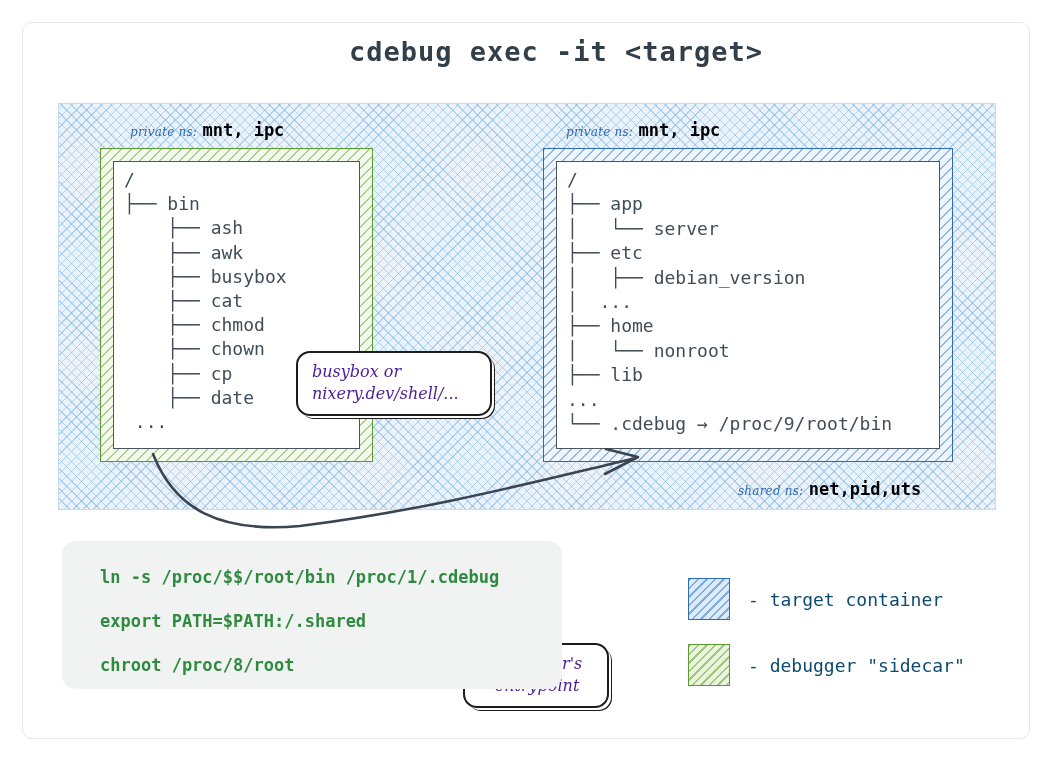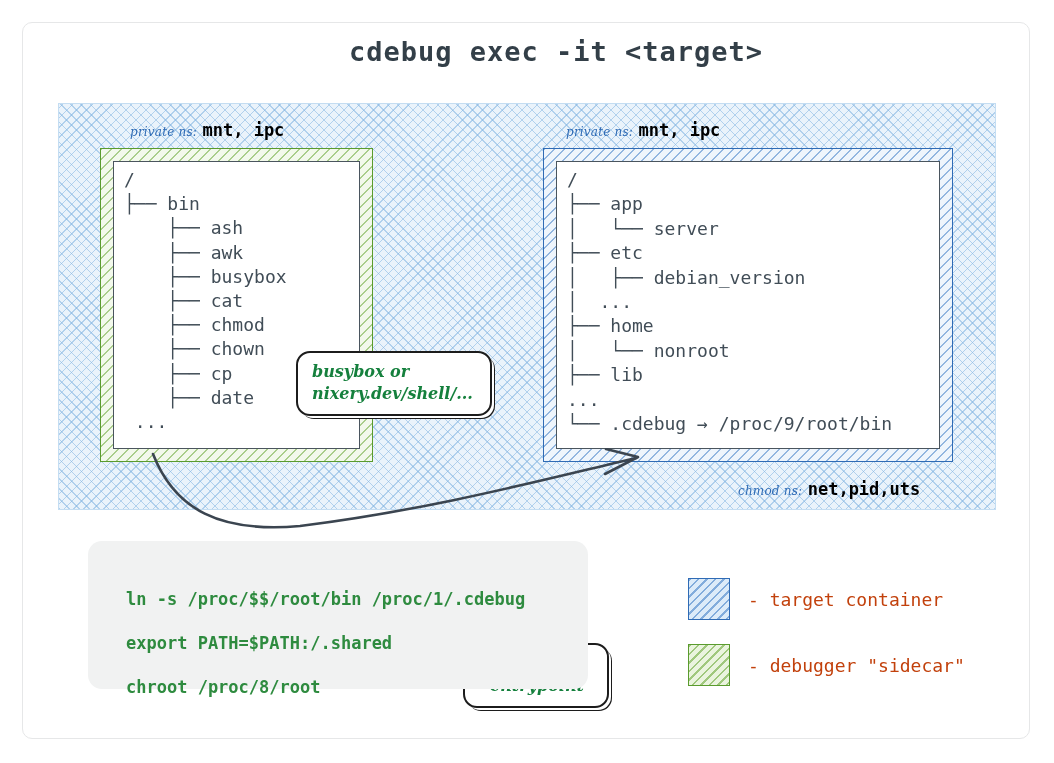--- a/index.html
+++ b/index.html
@@ -135,50 +135,49 @@
   .callout {
     position: absolute;
     background: #ffffff;
     border: 2.2px solid #1c1c1c;
     border-radius: 14px;
     box-shadow: 3px 3px 0 -1px #ffffff, 4px 4px 0 -1px #1c1c1c;
     font-family: "DejaVu Serif", serif;
     font-style: italic;
     font-size: 16px;
     line-height: 22px;
-    color: #15803d;
+    color: #4c1d95;
     padding: 8px 12px 9px 14px;
     white-space: pre;
     box-sizing: border-box;
-    font-weight: bold;
   }
   #callout-busybox  { left: 296px; top: 351px; width: 196px; }
   #callout-entry    { left: 463px; top: 643px; width: 146px; text-align: center; }
 
   
   #arrow-svg {
     position: absolute;
     left: 150px;
     top: 448px;
     width: 500px;
     height: 90px;
     pointer-events: none;
   }
 
   
   #cmd-box {
     position: absolute;
-    left: 88px;
+    left: 62px;
     top: 541px;
     width: 500px;
     height: 148px;
     background: #f1f2f2;
     border-radius: 14px;
     box-sizing: border-box;
-    padding: 36px 0 0 38px;
+    padding: 14px 0 0 38px;
   }
   .cmd-line {
     font-family: "DejaVu Sans Mono", monospace;
     font-size: 17px;
     font-weight: 700;
     color: #2e8b3f;
     line-height: 44px;
     white-space: pre;
   }
 
@@ -208,39 +207,39 @@
   }
   .legend-swatch.green {
     border: 1.6px solid #5a9b2e;
     background-color: #eaf4de;
     background-image: repeating-linear-gradient(135deg,
         rgba(110,170,60,.6) 0 1.5px, transparent 1.5px 6px);
   }
   .legend-text {
     font-family: "DejaVu Sans Mono", monospace;
     font-size: 18px;
-    color: #c2410c;
+    color: #0c4a6e;
     margin-left: 18px;
     white-space: pre;
   }
 </style>
 </head>
 <body>
 
 <div id="page-frame"></div>
 
 <div id="title">cdebug exec -it &lt;target&gt;</div>
 
 <div id="shared-region"></div>
 
 <div class="ns-label" id="label-private-left"><span class="hand">private ns:</span> <span class="mono">mnt, ipc</span></div>
 
 <div class="ns-label" id="label-private-right"><span class="hand">private ns:</span> <span class="mono">mnt, ipc</span></div>
 
-<div class="ns-label" id="label-shared"><span class="hand">chmod ns:</span> <span class="mono">net,pid,uts</span></div>
+<div class="ns-label" id="label-shared"><span class="hand">shared ns:</span> <span class="mono">net,pid,uts</span></div>
 
 <div class="hatch-box" id="sidecar-box">
   <div class="inner-white">
     <pre class="tree">/
 ├── bin
     ├── ash
     ├── awk
     ├── busybox
     ├── cat
     ├── chmod

